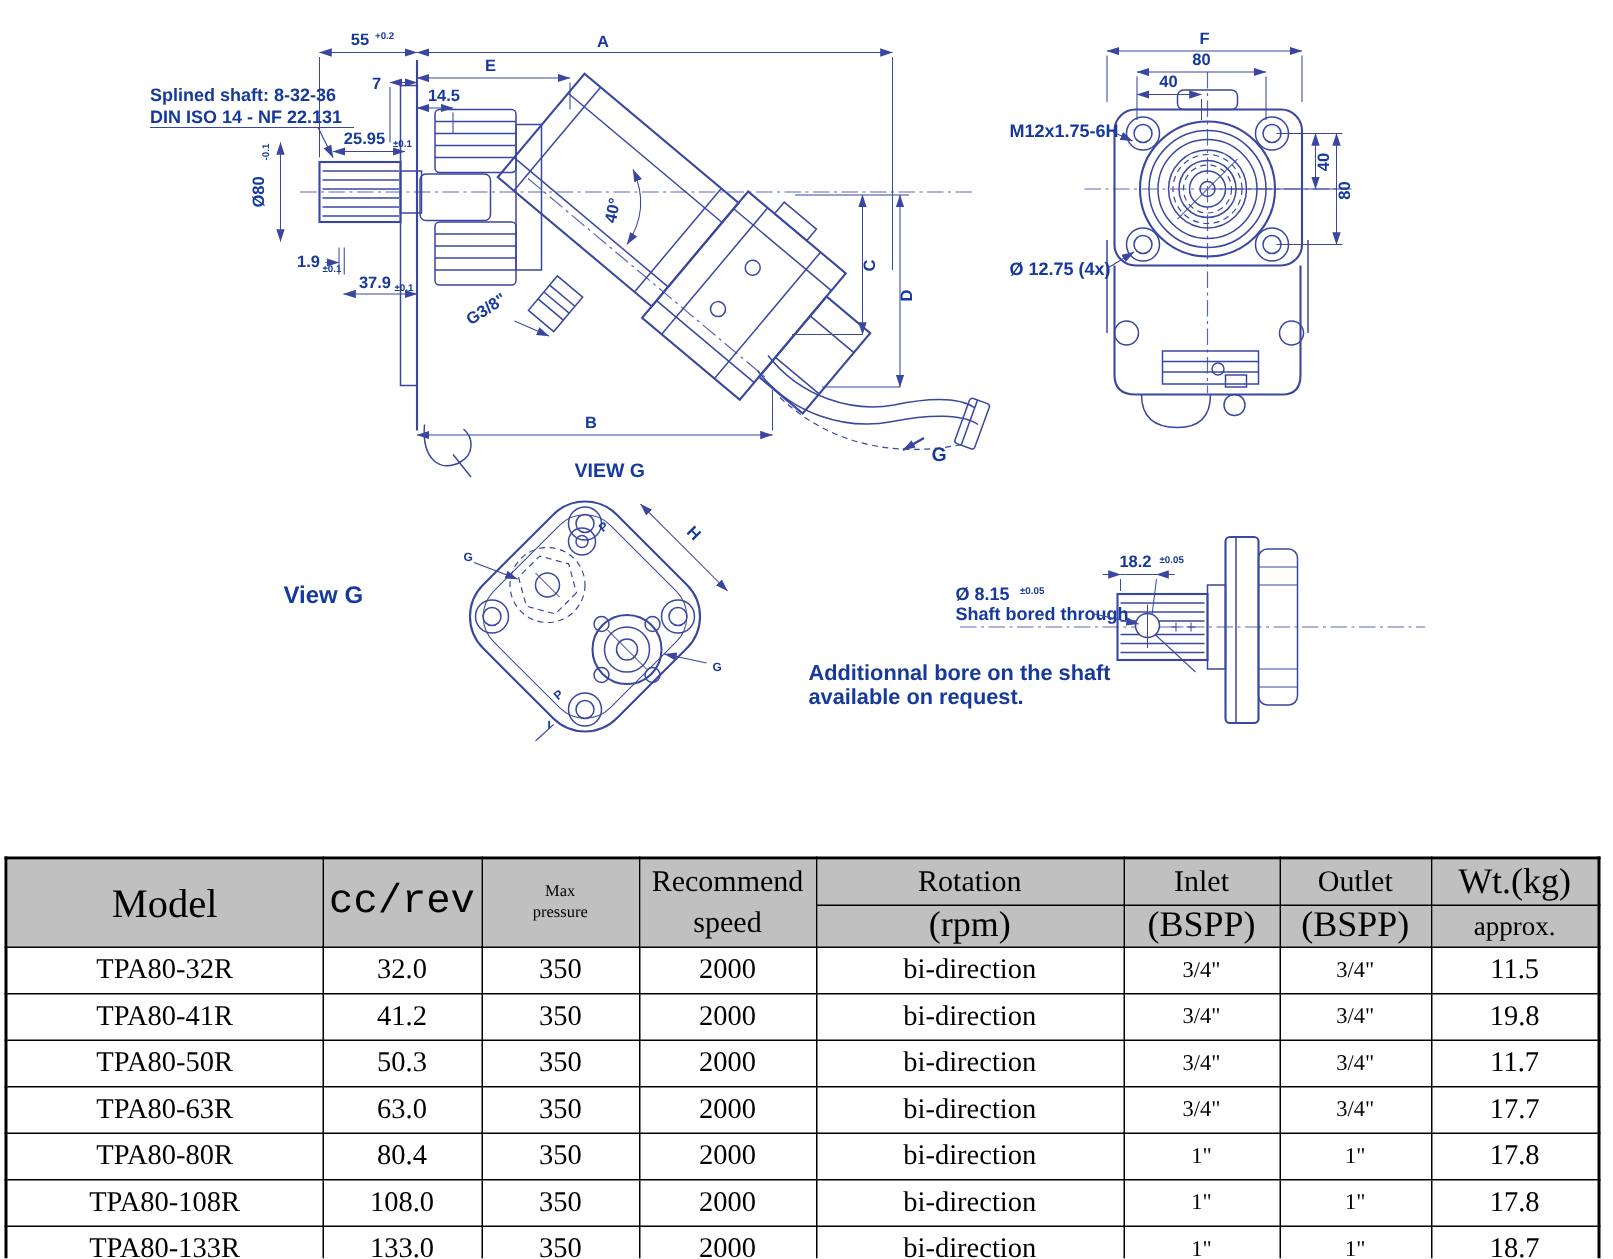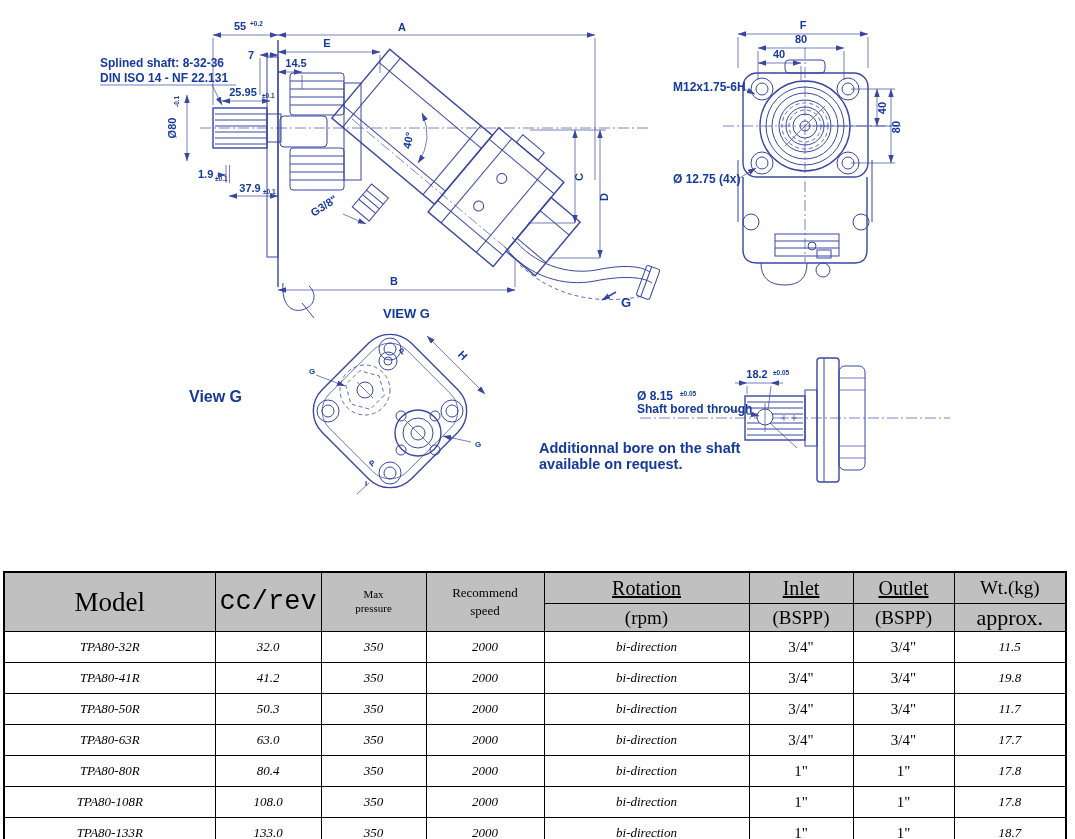--- a/index.html
+++ b/index.html
@@ -24,25 +24,25 @@
   
   table.spec{position:absolute;left:3px;top:571px;width:1062px;border-collapse:collapse;
       table-layout:fixed;font-family:"Liberation Serif",serif;color:#000;}
   table.spec{border:2px solid #000;}
   table.spec th, table.spec td{border:1px solid #000;text-align:center;vertical-align:middle;
       padding:0;font-weight:normal;overflow:hidden;}
   table.spec thead th{background:#c0c0c0;}
   .h-main{font-size:27px;}
   .h-sans{font-family:Liberation Mono, monospace;font-size:27px;}
   .h-small{font-size:11px;line-height:1.25;}
-  .h-two{font-size:13px;line-height:1.35;margin-top:36px;}
-  .h20{font-size:20px;text-decoration:underline;}
-  .h19{font-size:19px;}
-  .h18{font-size:22px;}
-  td.c-model,td.c-num{font-size:13px;height:30px;font-style:italic;}
+  .h-two{font-size:20px;line-height:1.35;margin-top:36px;}
+  .h20{font-size:20px;}
+  .h19{font-size:24px;}
+  .h18{font-size:18px;}
+  td.c-model,td.c-num{font-size:19px;height:30px;}
   td.c-port{font-size:15px;}
   tr.hr1 th{height:30px;}
   tr.hr2 th{height:27px;}
 </style>
 </head>
 <body>
 
 <div id="stage">
 
   <svg width="0" height="0" style="position:absolute" aria-hidden="true">

